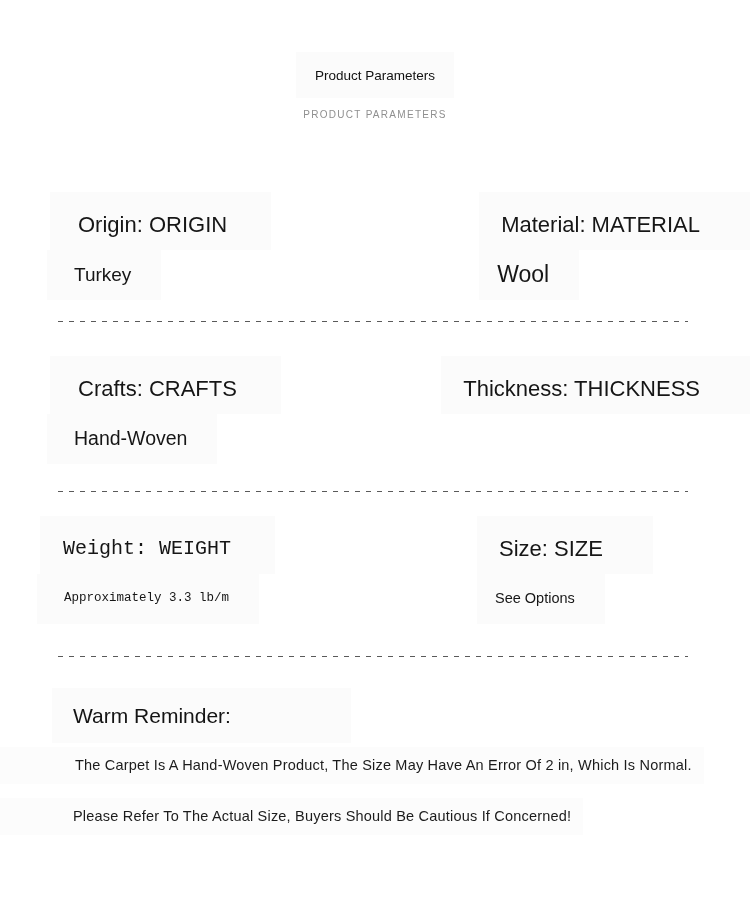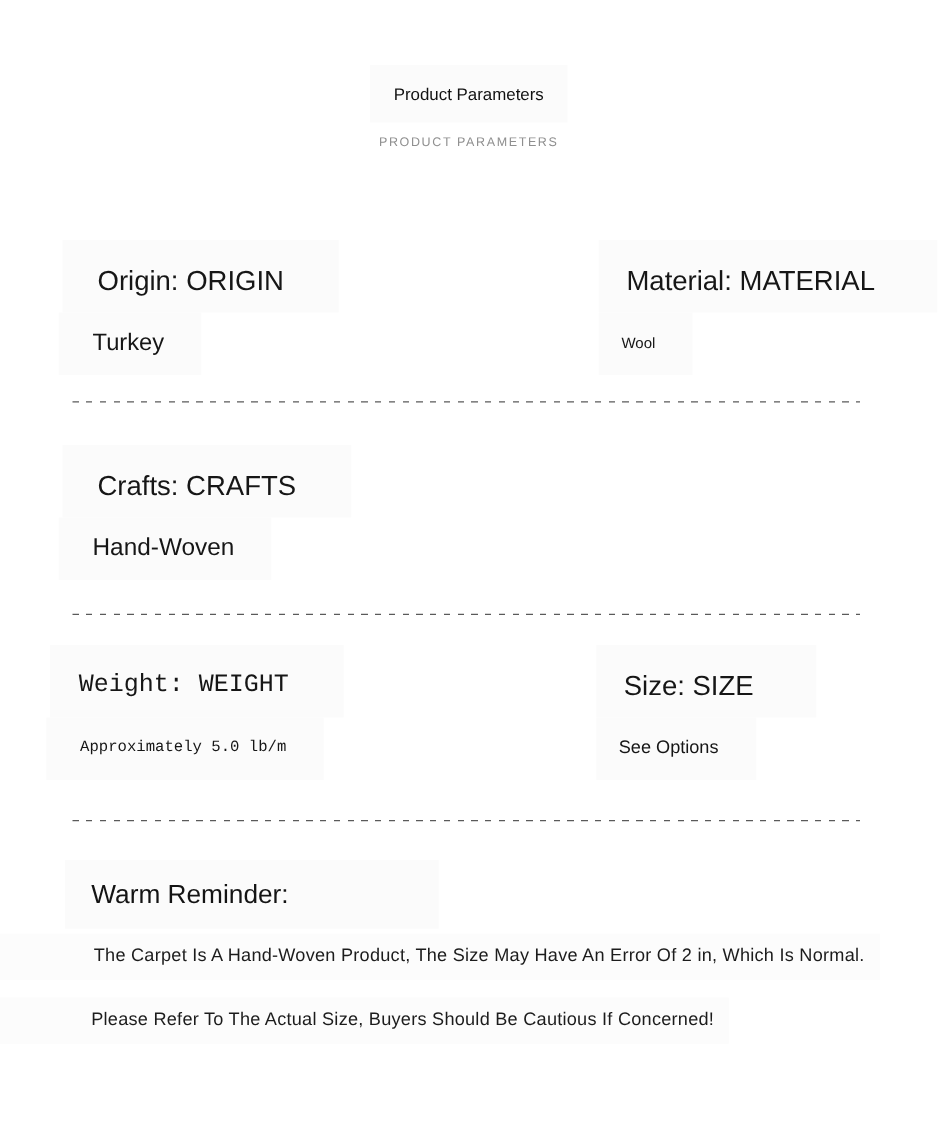--- a/index.html
+++ b/index.html
@@ -57,21 +57,21 @@
     line-height: 25px;
     padding: 12px 30px 13px 27px;
     color: #161616;
     white-space: nowrap;
     text-align: center;
   }
   .cell-left  .pvalue span { margin-left: -3px; }
   .cell-right .pvalue span { padding-left: 18px; }
 
   .v-turkey    { font-size: 19px; }
-  .v-wool      { font-size: 12px; }
+  .v-wool      { font-size: 23px; }
   .v-handwoven { font-size: 19.5px; }
   .v-thick     { font-size: 17.5px; }
   .v-weight    { font-size: 12.5px; }
   .v-size      { font-size: 14.5px; }
 
   .lbl-weight span { font-size: 20px; padding-left: 23px; }
   .cell-left.w-weight { margin-left: 40px; font-family: Liberation Mono, monospace; }
 
   
   .divider {
@@ -143,32 +143,35 @@
   <div class="param-row">
     <div class="cell-left">
       <div class="plabel">
         <span>Crafts: CRAFTS</span>
       </div>
       <div class="pvalue">
         <span class="v-handwoven">Hand-Woven</span>
       </div>
     </div>
     <div class="cell-right">
+      <div class="plabel">
+        <span>Thickness: THICKNESS</span>
+      </div>
     </div>
   </div>
 
   <div class="divider div-2"></div>
 
   <div class="param-row">
     <div class="cell-left w-weight">
       <div class="plabel lbl-weight">
         <span>Weight: WEIGHT</span>
       </div>
       <div class="pvalue">
-        <span class="v-weight">Approximately 5.0 lb/m</span>
+        <span class="v-weight">Approximately 3.3 lb/m</span>
       </div>
     </div>
     <div class="cell-right">
       <div class="plabel">
         <span>Size: SIZE</span>
       </div>
       <div class="pvalue">
         <span class="v-size">See Options</span>
       </div>
     </div>

